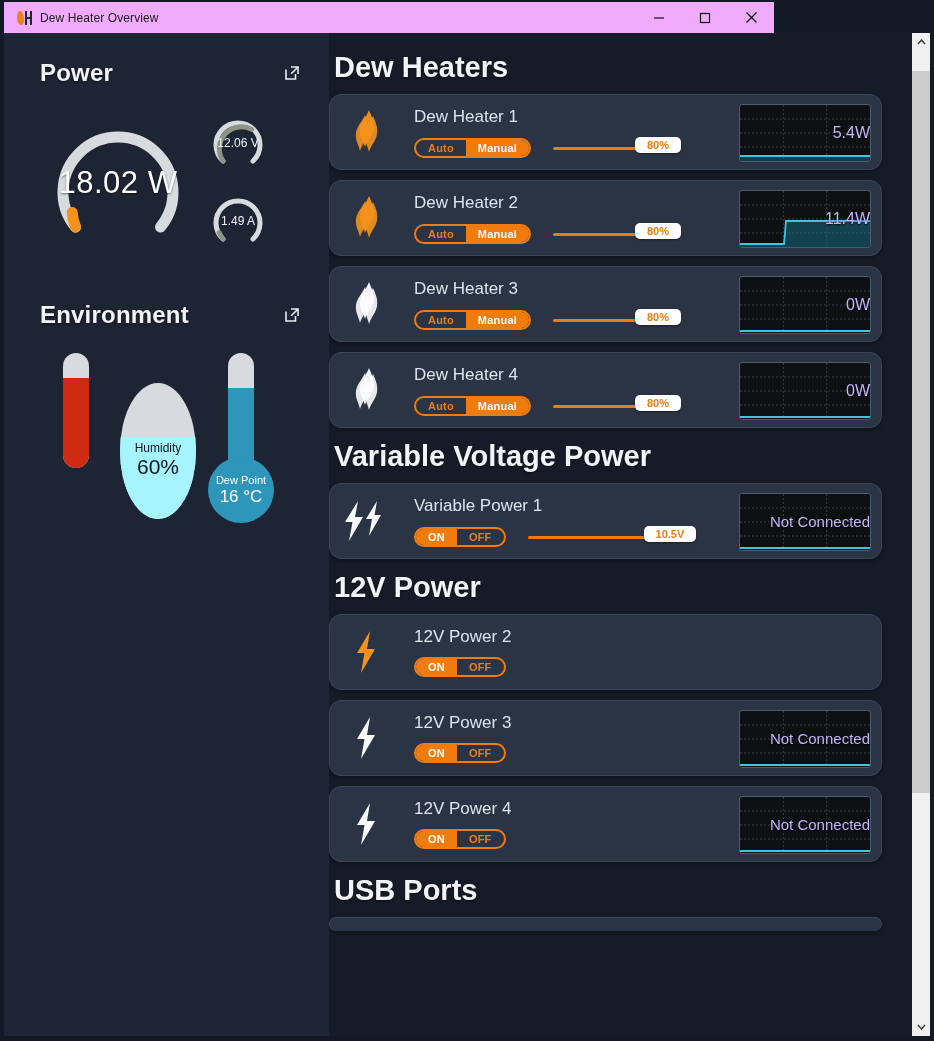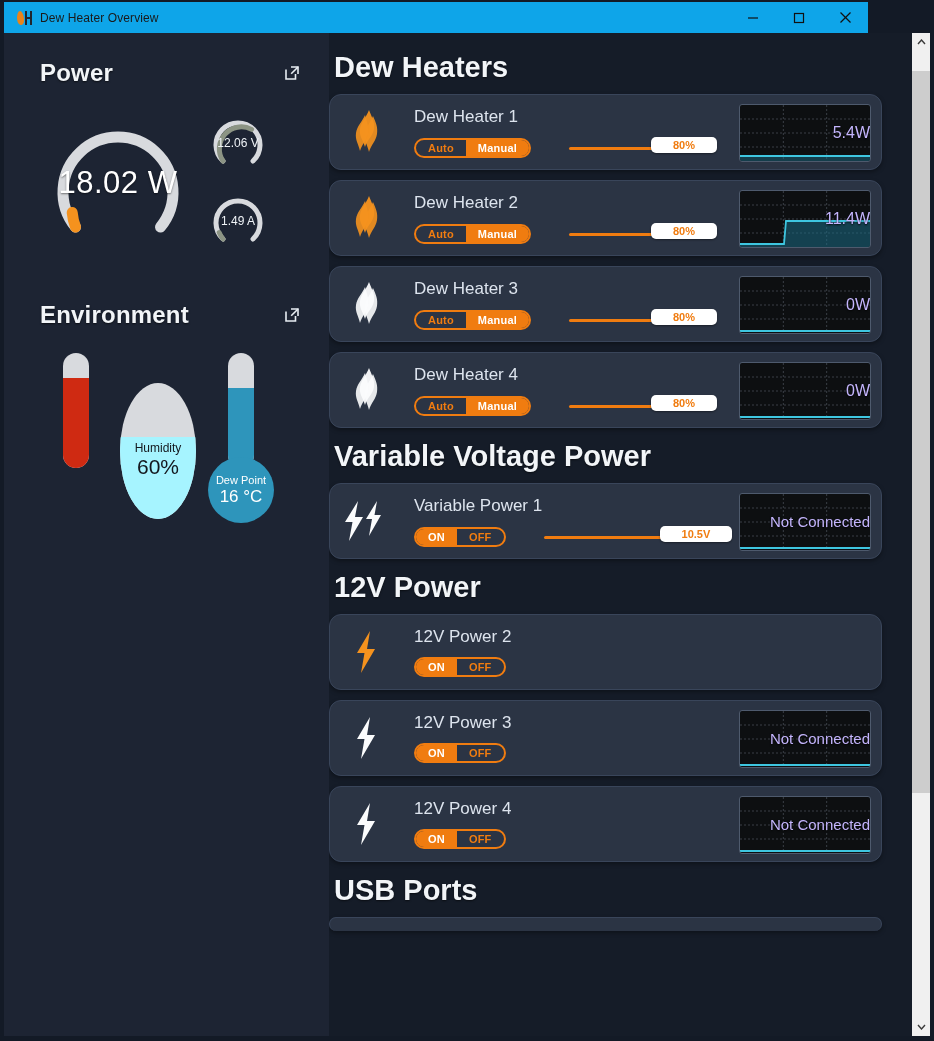--- a/index.html
+++ b/index.html
@@ -9,22 +9,22 @@
     font-family: "DejaVu Sans", sans-serif;
     overflow: hidden;
   }
   
   .win {
     position: absolute; left: 0; top: 0; width: 934px; height: 1041px;
     background: #131a26;
     overflow: hidden;
   }
   .titlebar {
-    position: absolute; left: 4px; top: 2px; width: 864px; height: 31px;
-    background: #0ea5e9;
+    position: absolute; left: 4px; top: 2px; width: 770px; height: 31px;
+    background: #f0abfc;
     display: flex; align-items: center;
   }
   .title-icon {
     width: 16px; height: 16px; margin-left: 12px; margin-right: 8px;
     position: relative; flex: 0 0 auto;
   }
   .title-icon .fl {
     position: absolute; left: 1px; top: 1px; width: 7px; height: 14px;
     background: #e8841a;
     border-radius: 50% 50% 45% 45% / 60% 60% 40% 40%;
@@ -177,21 +177,21 @@
     display: flex; align-items: center; justify-content: center;
   }
   .card-body { flex: 1 1 auto; height: 100%; position: relative; }
   .card-title {
     position: absolute; left: 12px; top: 12px;
     font-family: "Liberation Sans", sans-serif;
     font-size: 17px; color: #dde4ee;
   }
   .controls {
     position: absolute; left: 12px; top: 42px; right: 0;
-    display: flex; align-items: center; gap: 16px;
+    display: flex; align-items: center;
   }
 
   
   .seg {
     display: inline-flex; align-items: stretch;
     height: 20px; border-radius: 10px;
     border: 2px solid #f07c10; overflow: hidden;
     background: #2b3444;
   }
   .seg span {
@@ -209,21 +209,21 @@
     display: flex; align-items: center;
     margin-left: 22px;
   }
   .slider .track {
     position: absolute; left: 0; top: 10px; height: 3px;
     background: #f07c10; border-radius: 2px;
   }
   .slider .bubble {
     position: absolute; top: 0;
     background: #ffffff; border-radius: 5px;
-    padding: 2px 22px;
+    padding: 2px 12px;
     font-family: "Liberation Sans", sans-serif;
     font-size: 11px; font-weight: bold; color: #f07c10;
     box-shadow: 0 1px 2px rgba(0,0,0,.4);
   }
 
   
   .mini-chart {
     position: absolute; right: 10px; top: 9px;
     width: 132px; height: 58px;
     background: #0d0f11;

